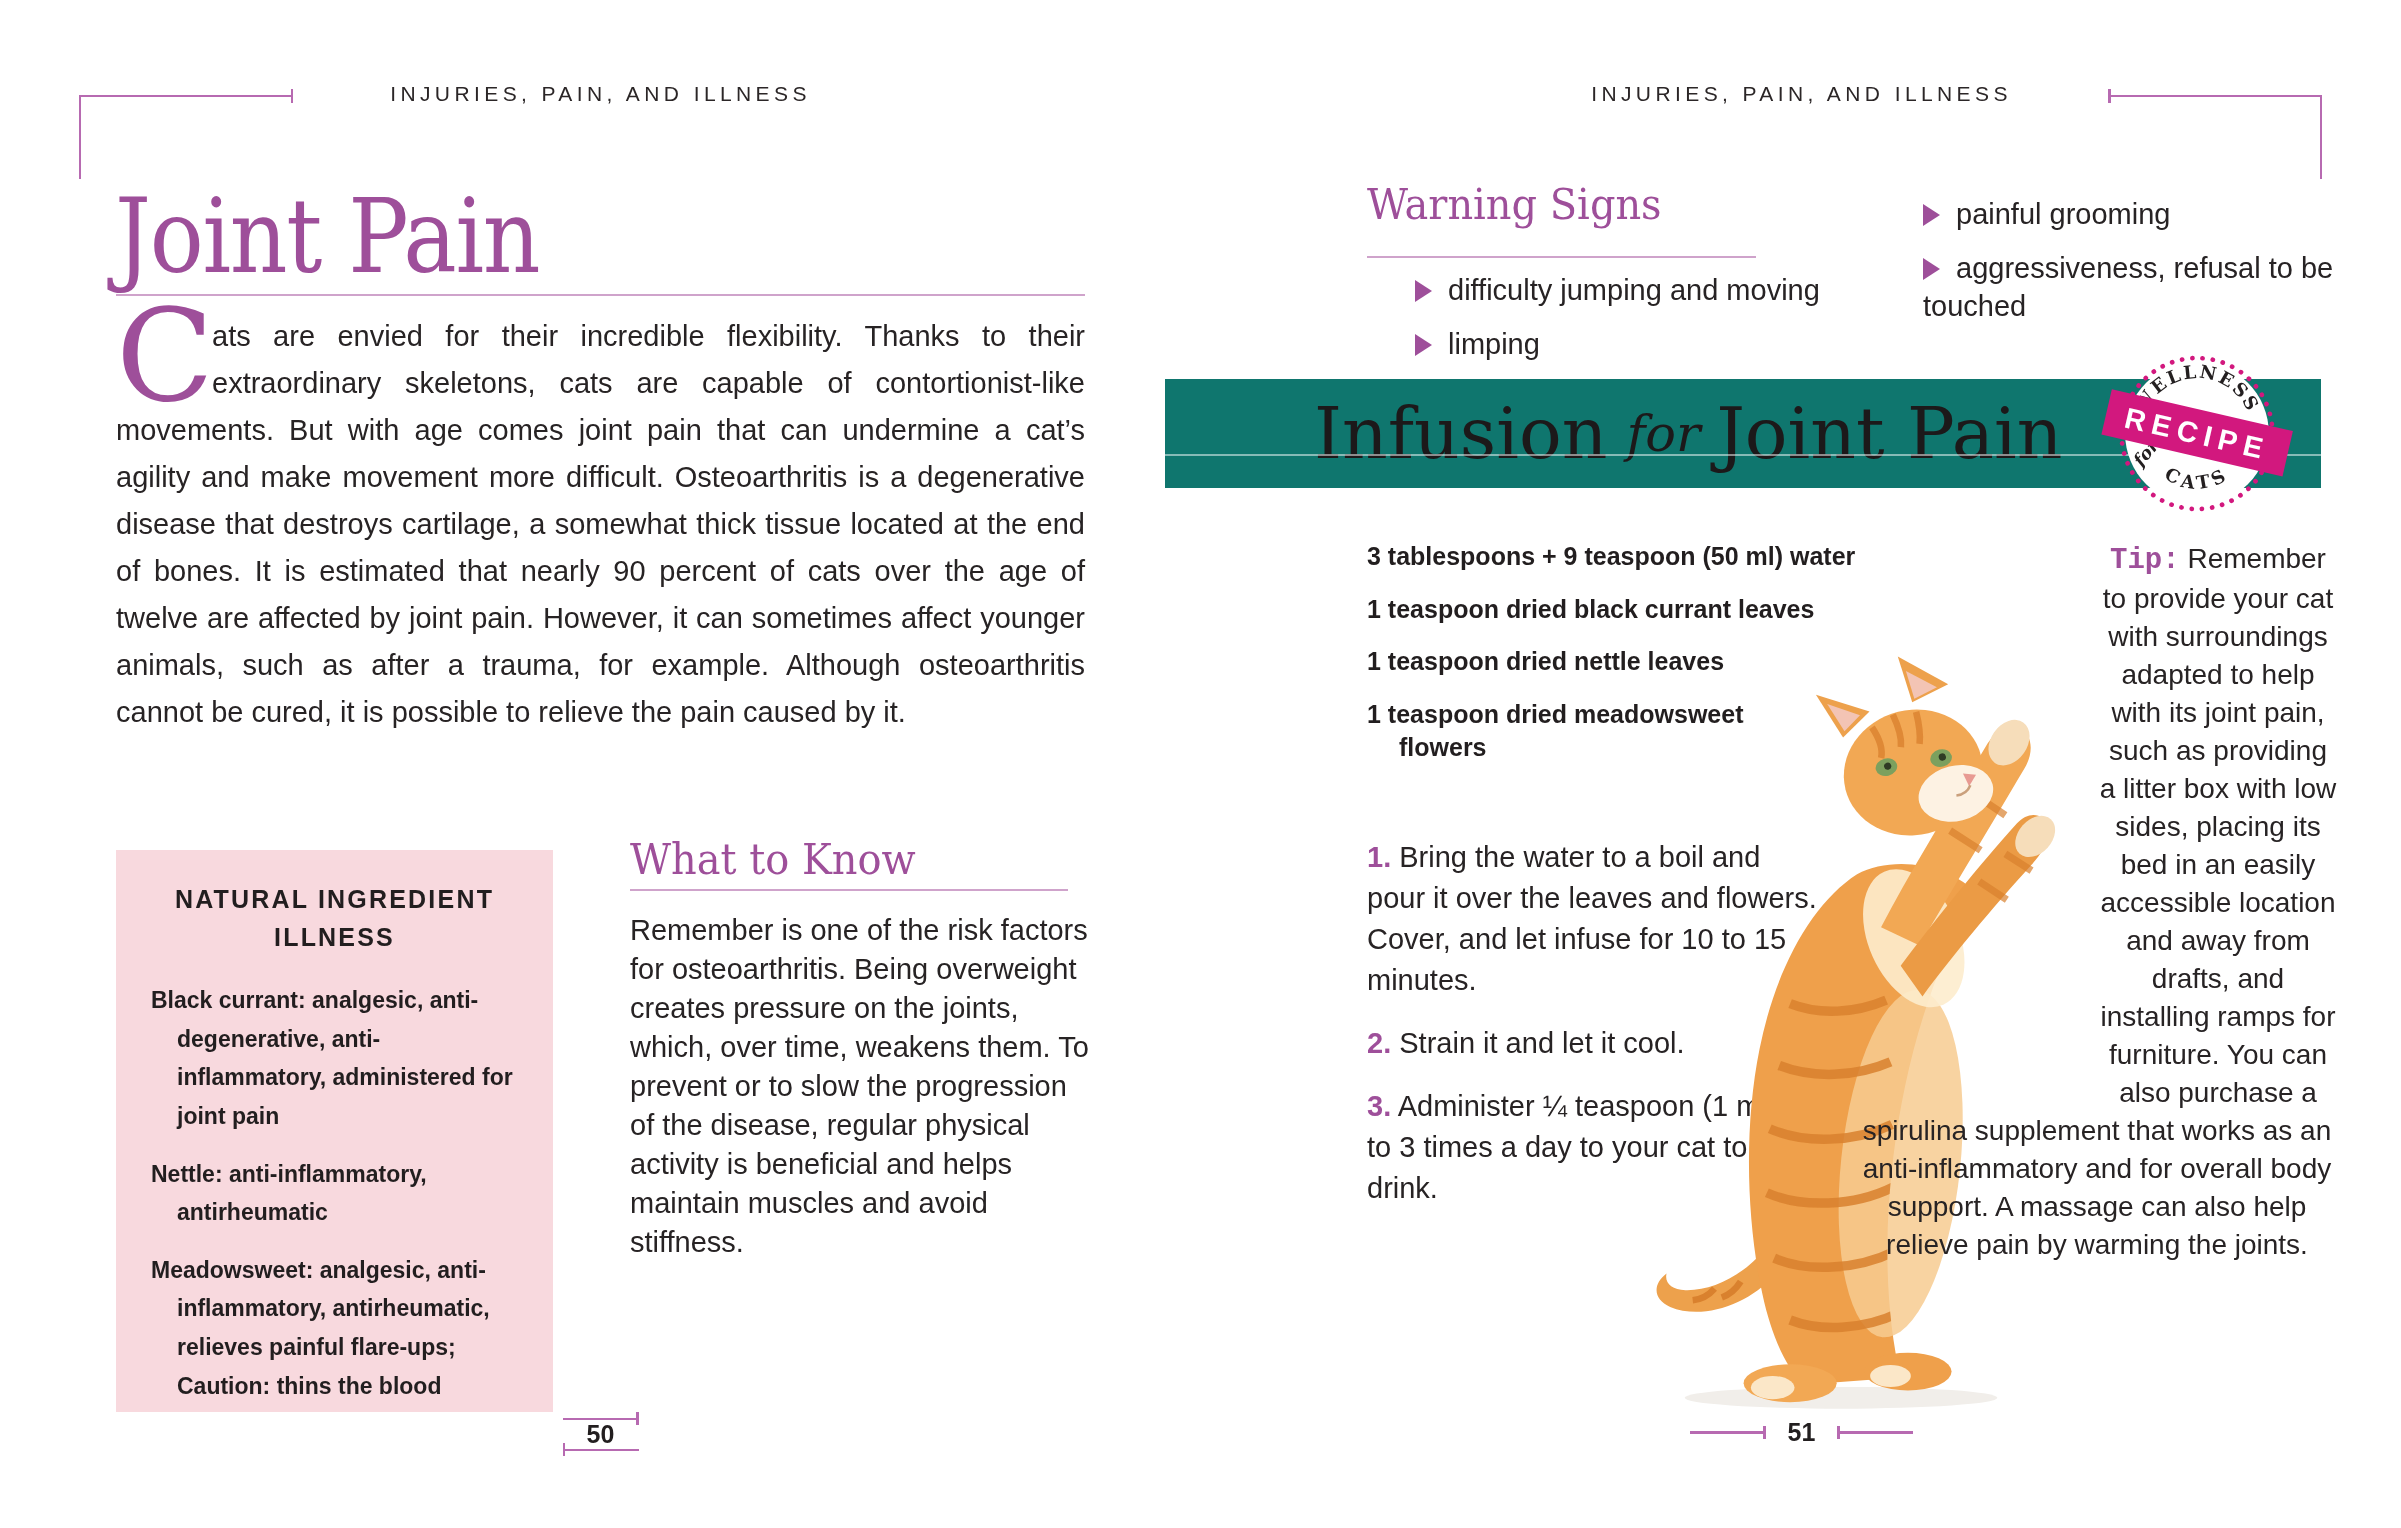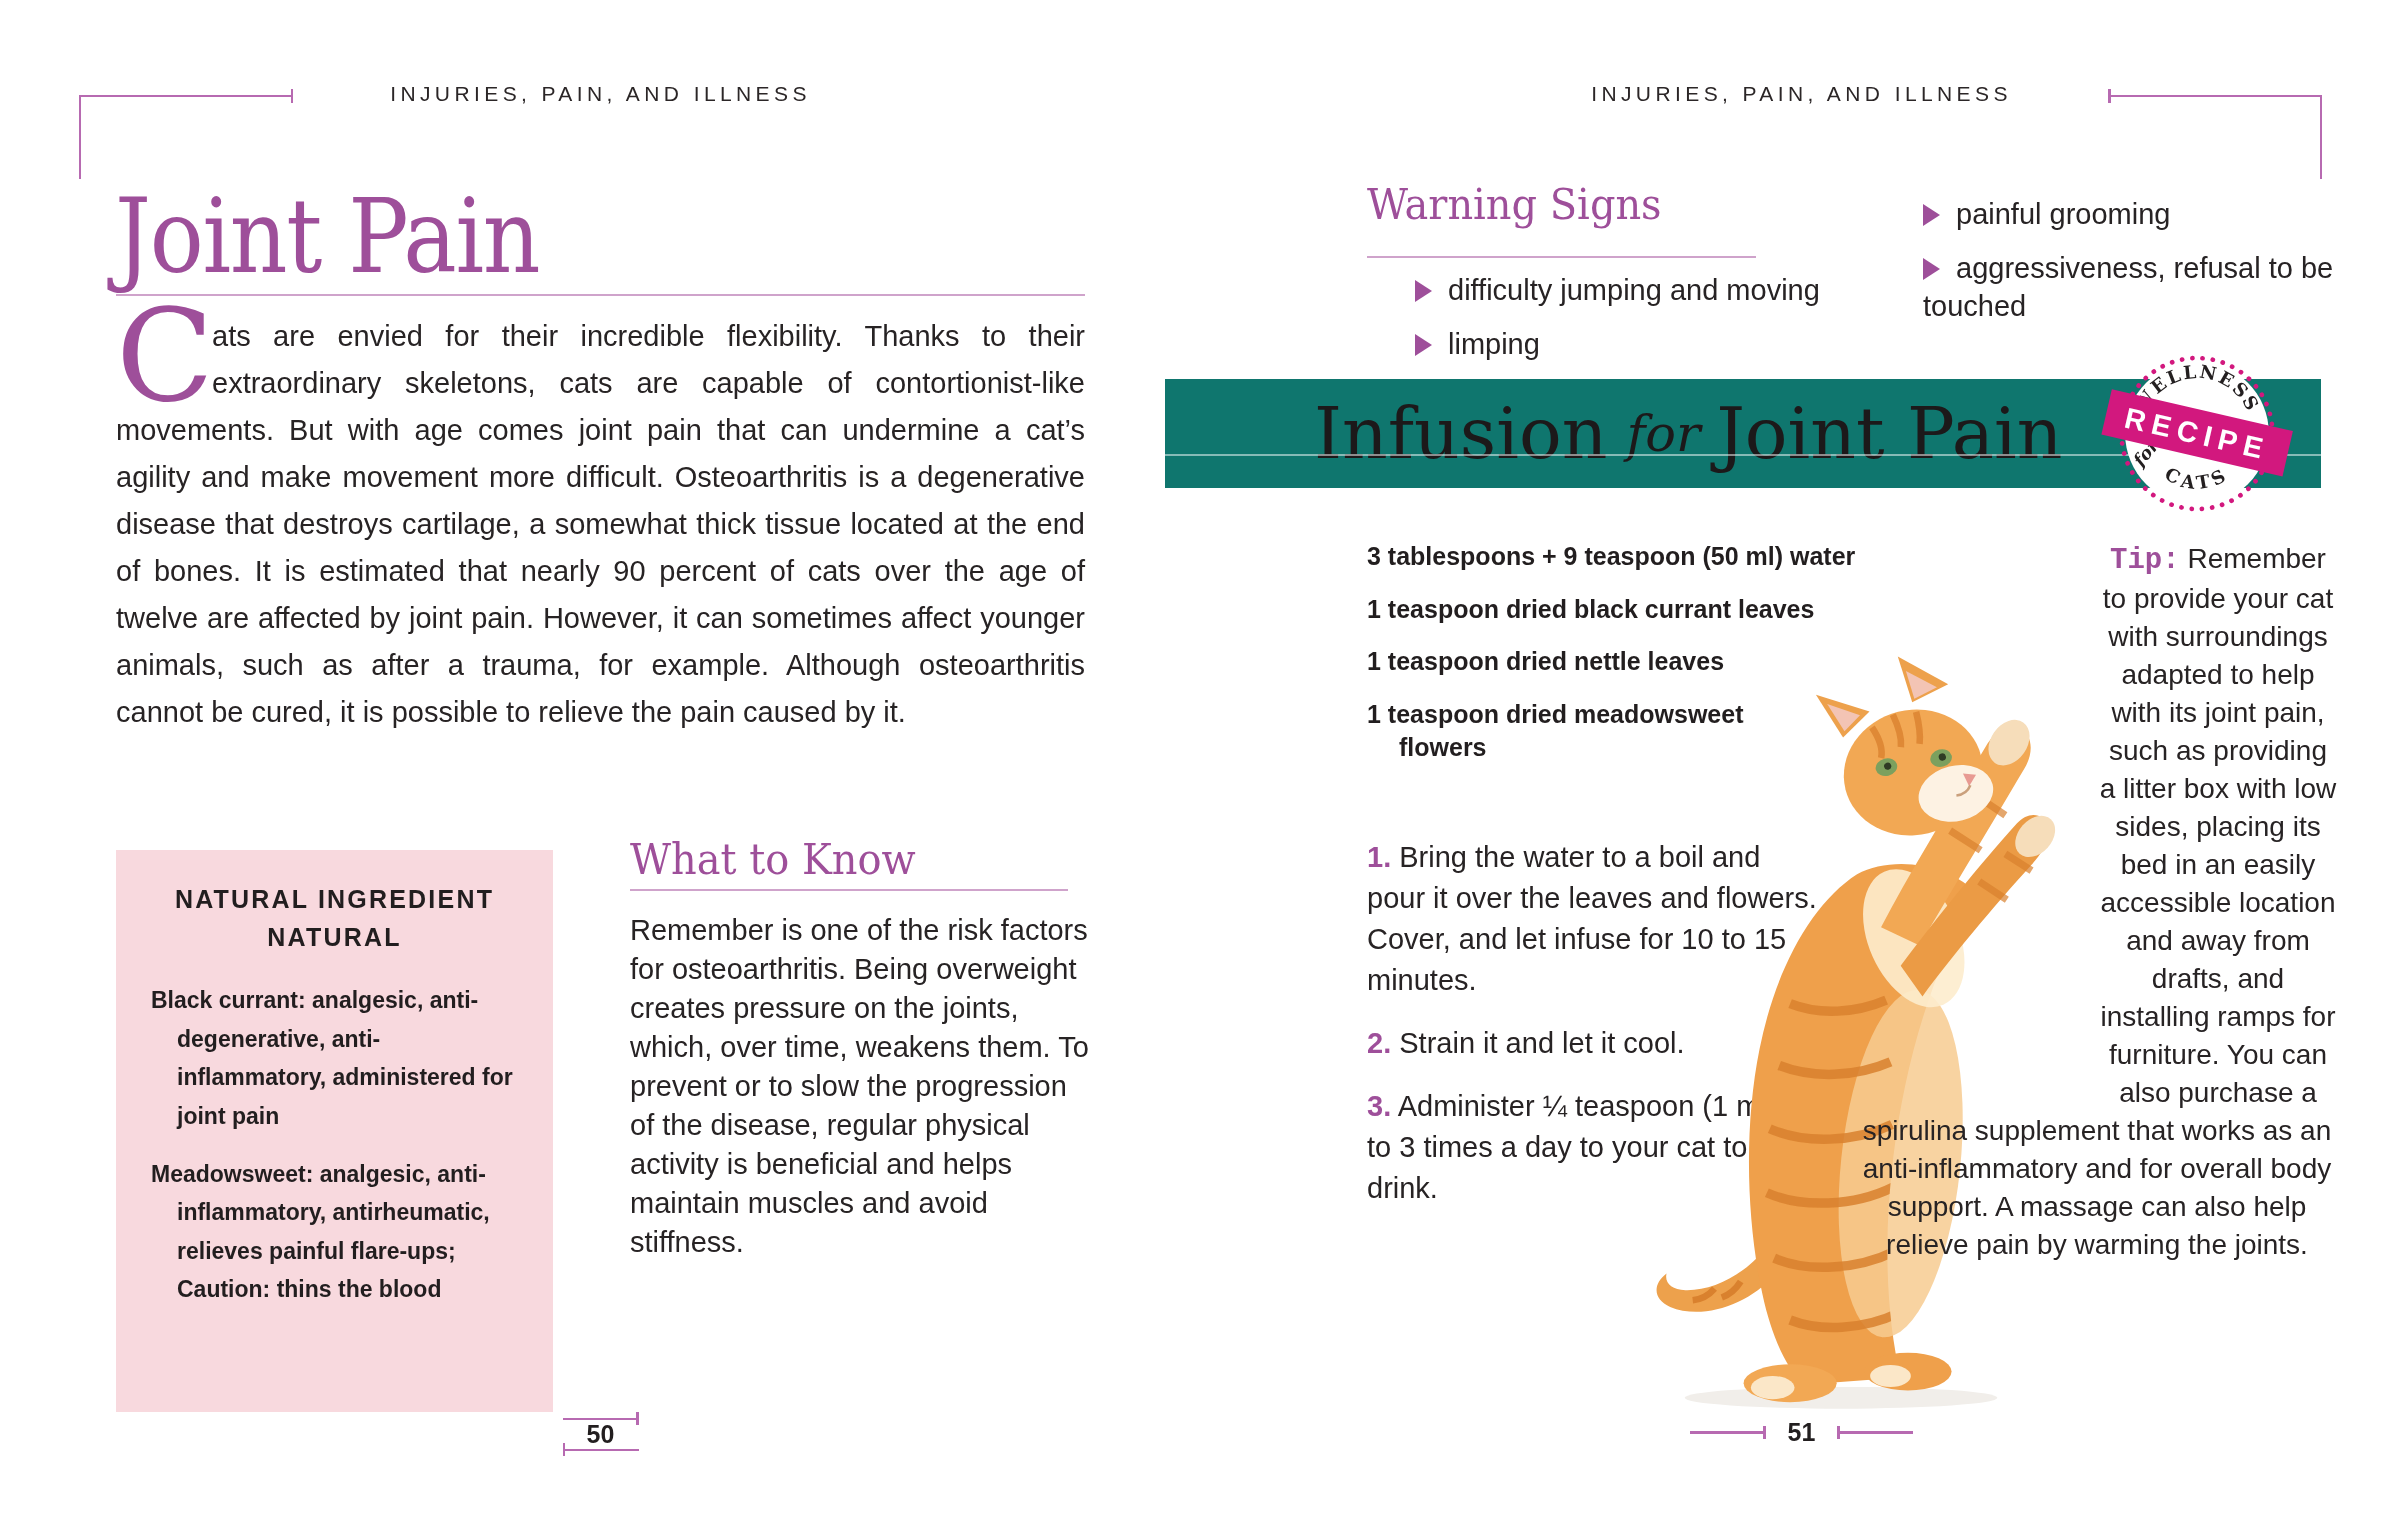--- a/index.html
+++ b/index.html
@@ -99,23 +99,24 @@
   <div class="jp-title">Joint Pain</div>
   <div class="jp-rule"></div>
 
   <div class="intro">
     <span class="dropcap">C</span><span>ats are envied for their incredible flexibility. Thanks to their extraordinary skeletons, cats are capable of contortionist-like movements. But with age comes joint pain that can undermine a cat’s agility and make movement more difficult. Osteoarthritis is a degenerative disease that destroys cartilage, a somewhat thick tissue located at the end of bones. It is estimated that nearly 90 percent of cats over the age of twelve are affected by joint pain. However, it can sometimes affect younger animals, such as after a trauma, for example. Although osteoarthritis cannot be cured, it is possible to relieve the pain caused by it.</span>
   </div>
 
   <div class="benefits-box">
     <div class="benefits-title">
       <div>NATURAL INGREDIENT</div>
-      <div>NATURAL</div>
+      <div>ILLNESS</div>
     </div>
     <div class="benefit-item">Black currant: analgesic, anti-degenerative, anti-inflammatory, administered for joint pain</div>
+    <div class="benefit-item">Nettle: anti-inflammatory, antirheumatic</div>
     <div class="benefit-item">Meadowsweet: analgesic, anti-inflammatory, antirheumatic, relieves painful flare-ups; Caution: thins the blood</div>
   </div>
 
   <div class="serif-heading wtk-title">What to Know</div>
   <div class="wtk-rule"></div>
   <div class="wtk-body">Remember is one of the risk factors for osteoarthritis. Being overweight creates pressure on the joints, which, over time, weakens them. To prevent or to slow the progression of the disease, regular physical activity is beneficial and helps maintain muscles and avoid stiffness.</div>
 
   <div class="footer f-left">
     <span class="fline l"></span>
     <span class="pagenum">50</span>

